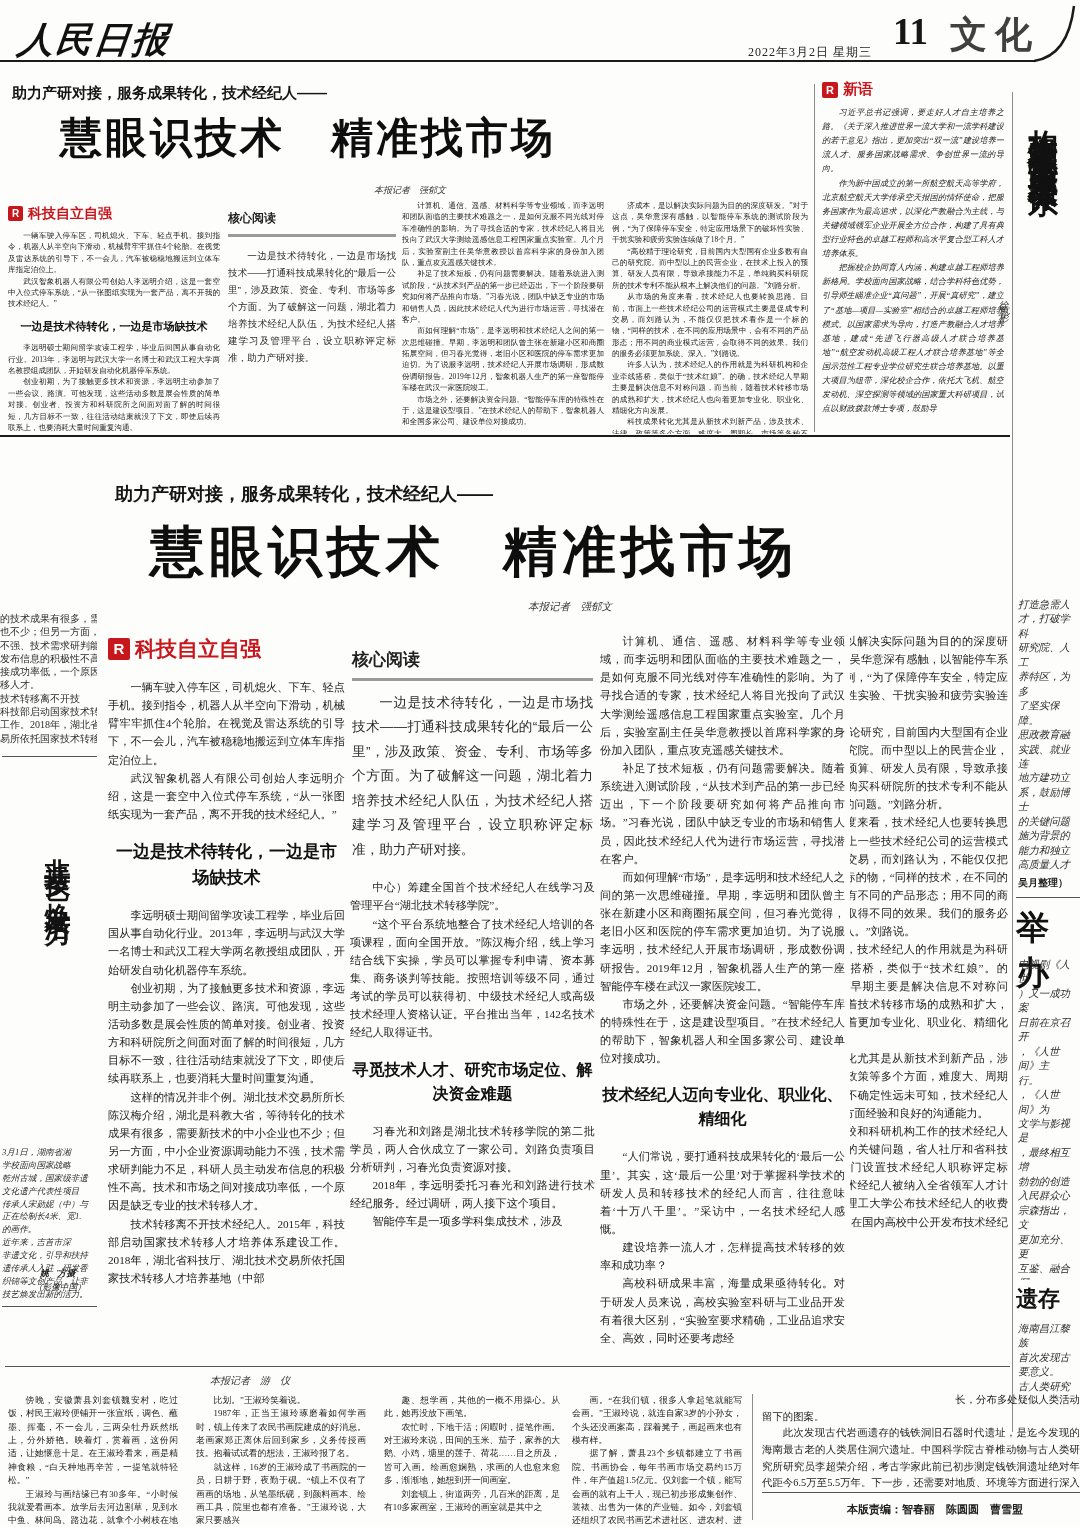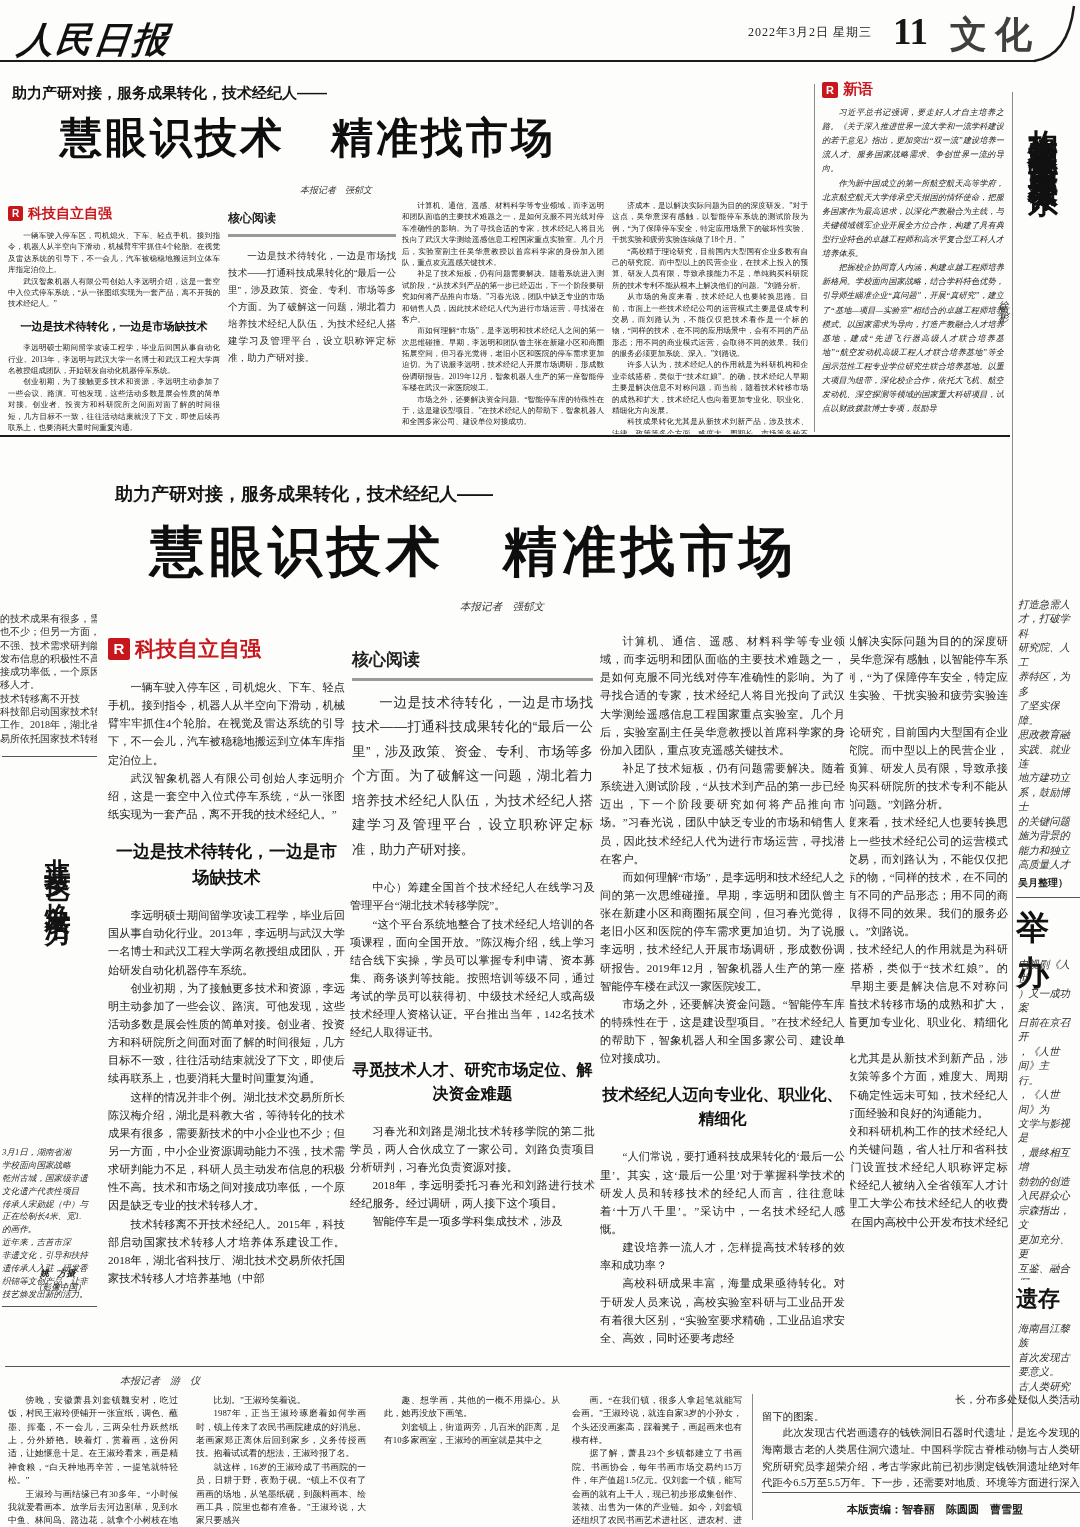--- a/index.html
+++ b/index.html
@@ -21,29 +21,29 @@
   .vline{position:absolute;background:#8a8a8a;width:1px;}
   .tagrow{display:flex;align-items:center;gap:5px;font-weight:bold;}
   .tagsq{background:#c8161d;color:#fff;display:flex;align-items:center;justify-content:center;
          font-family:"Liberation Sans",sans-serif;font-weight:bold;border-radius:2px;flex:0 0 auto;}
   .sub{font-family:"Liberation Sans","DejaVu Sans",sans-serif;font-weight:bold;text-align:center;color:#111;}
   .headline{font-family:"Liberation Sans","DejaVu Sans",sans-serif;font-weight:bold;color:#0e0e0e;
             white-space:nowrap;letter-spacing:3px;}
   .corerule{height:3px;background:#9a9a9a;margin:7px 0 10px 0;}
   .coretitle{font-family:"Liberation Sans",sans-serif;font-weight:bold;color:#222;}
   .coretext{font-family:"Liberation Sans","DejaVu Sans",sans-serif;color:#2b2b2b;}
-  .byline{font-style:italic;color:#333;}
+  .byline{font-style:italic;text-align:center;color:#333;}
 </style>
 </head>
 <body>
 
 <div class="page">
 
   <div class="t" style="left:18px;top:16px;font-size:36px;font-weight:800;font-style:italic;transform:skewX(-6deg);letter-spacing:2px;color:#111;">人民日报</div>
-  <div class="t" style="left:748px;top:24px;font-size:12px;color:#222;letter-spacing:1px;">2022年3月2日  星期三</div>
+  <div class="t" style="left:748px;top:44px;font-size:12px;color:#222;letter-spacing:1px;">2022年3月2日  星期三</div>
   <div class="t" style="left:893px;top:10px;font-size:37px;font-weight:bold;color:#161616;">11</div>
   <div class="t" style="left:950px;top:10px;font-size:37px;font-weight:bold;letter-spacing:8px;color:#404040;">文化</div>
   <div class="hline" style="left:0;top:60px;width:1036px;"></div>
   <svg class="t" style="left:1034px;top:4px;" width="44" height="60">
     <path d="M0,57 Q34,52 40,2" stroke="#1b1b1b" stroke-width="2.5" fill="none"></path>
   </svg>
 
   <div class="t sans" style="left:12px;top:84px;font-size:15px;font-weight:bold;color:#151515;">助力产研对接，服务成果转化，技术经纪人——</div>
   <div class="t headline" style="left:60px;top:110px;font-size:42px;">
     <span>慧眼识技术</span><span style="display:inline-block;width:46px;"></span><span>精准找市场</span>
@@ -265,20 +265,21 @@
   <div class="t clip just" style="left:196px;top:1394px;width:170px;height:130px;font-size:8.8px;line-height:1.52;">
     <div>
         <p class="para">比划。”王淑玲笑着说。</p>
         <p class="para">1987年，正当王淑玲琢磨着如何学画时，镇上传来了农民书画院建成的好消息。老画家郑正离休后回到家乡，义务传授画技。抱着试试看的想法，王淑玲报了名。</p>
         <p class="para">就这样，16岁的王淑玲成了书画院的一员，日耕于野，夜勤于砚。“镇上不仅有了画画的场地，从笔墨纸砚，到颜料画本、绘画工具，院里也都有准备。”王淑玲说，大家只要感兴</p>
       </div>
   </div>
   <div class="t clip just" style="left:384px;top:1394px;width:176px;height:130px;font-size:8.8px;line-height:1.52;">
     <div>
         <p class="para">趣、想学画，其他的一概不用操心。从此，她再没放下画笔。</p>
+        <p class="para">农忙时，下地干活；闲暇时，提笔作画。对王淑玲来说，田间的玉米、茄子，家养的大鹅、小鸡，塘里的莲子、荷花……目之所及，皆可入画。绘画愈娴熟，求画的人也愈来愈多，渐渐地，她想到开一间画室。</p>
         <p class="para">刘套镇上，街道两旁，几百米的距离，足有10多家画室，王淑玲的画室就是其中之</p>
       </div>
   </div>
   <div class="t clip just" style="left:572px;top:1394px;width:170px;height:130px;font-size:8.8px;line-height:1.52;">
     <div>
         <p class="para">画。“在我们镇，很多人拿起笔就能写会画。”王淑玲说，就连自家3岁的小孙女，个头还没画案高，踩着凳子，画起画来也有模有样。</p>
         <p class="para">据了解，萧县23个乡镇都建立了书画院、书画协会，每年书画市场交易约15万件，年产值超1.5亿元。仅刘套一个镇，能写会画的就有上千人，现已初步形成集创作、装裱、出售为一体的产业链。如今，刘套镇还组织了农民书画艺术进社区、进农村、进学校等活动，丰富人们的精神文化生活。</p>
       </div>
   </div>
   <div class="vline" style="left:752px;top:1394px;height:126px;"></div>

